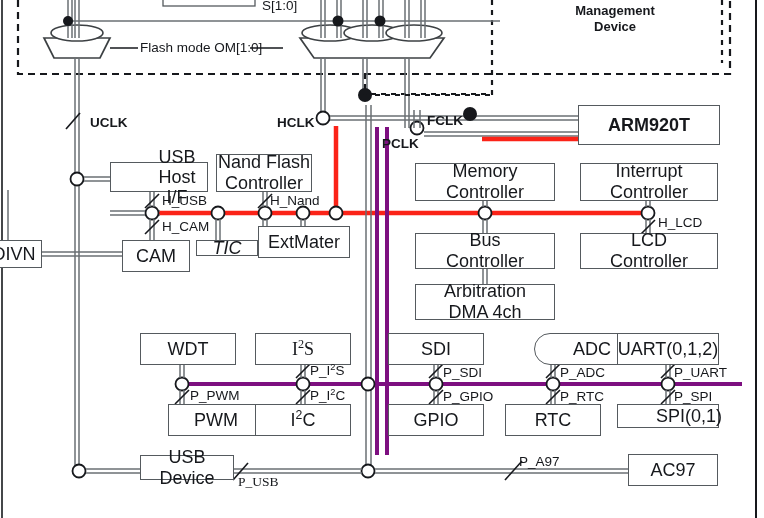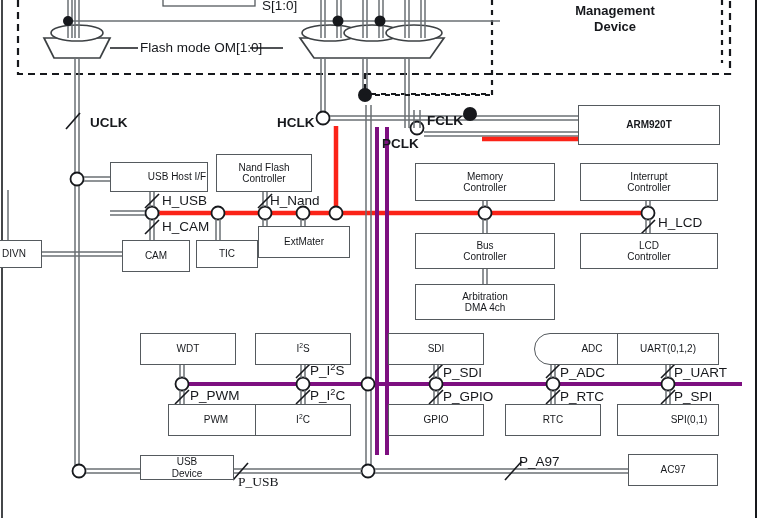--- a/index.html
+++ b/index.html
@@ -2,21 +2,21 @@
 <html><head>
 <meta charset="utf-8">
 <style>
   html,body{margin:0;padding:0;background:#ffffff;}
   body{font-family:"Liberation Sans",sans-serif;}
   #root{position:relative;width:764px;height:518px;overflow:hidden;background:#fff;}
   #svg{position:absolute;left:0;top:0;width:764px;height:518px;}
 
   .blk{position:absolute;box-sizing:border-box;border:1.3px solid #555a5e;background:#fff;
        display:flex;align-items:center;justify-content:center;text-align:center;
-       font-size:10px;color:#16181c;line-height:1.12;}
+       font-size:18px;color:#16181c;line-height:1.12;}
   .blk.twoline{line-height:1.15;}
   .pmb{position:absolute;display:flex;align-items:center;justify-content:center;text-align:center;
        font-size:13px;font-weight:bold;color:#16181c;line-height:1.25;}
   .lbl{position:absolute;font-size:13.5px;color:#16181c;white-space:nowrap;}
   .lbl.b{font-weight:bold;font-size:13.5px;}
   sup{font-size:0.68em;vertical-align:super;line-height:0;}
 </style>
 </head>
 <body>
 
@@ -264,21 +264,21 @@
   <div class="blk" style="left:110px;top:162px;width:98px;height:30px;padding-left:36px;">
       <span>USB Host I/F</span>
     </div>
   <div class="blk twoline" style="left:216px;top:154px;width:96px;height:38px;">
     <span><span>Nand Flash</span><br><span>Controller</span></span>
   </div>
 
   <div class="blk" style="left:122px;top:240px;width:68px;height:32px;">
       <span>CAM</span>
     </div>
-  <div class="blk" style="left:196px;top:240px;width:62px;height:28px;">
+  <div class="blk" style="left:196px;top:240px;width:62px;height:16px;font-style:italic;">
       <span>TIC</span>
     </div>
   <div class="blk" style="left:258px;top:226px;width:92px;height:32px;">
       <span>ExtMater</span>
     </div>
 
   <div class="blk twoline" style="left:415px;top:163px;width:140px;height:38px;">
     <span><span>Memory</span><br><span>Controller</span></span>
   </div>
   <div class="blk twoline" style="left:580px;top:163px;width:138px;height:38px;">
@@ -290,21 +290,21 @@
   <div class="blk twoline" style="left:580px;top:233px;width:138px;height:36px;">
     <span><span>LCD</span><br><span>Controller</span></span>
   </div>
   <div class="blk twoline" style="left:415px;top:284px;width:140px;height:36px;">
     <span><span>Arbitration</span><br><span>DMA 4ch</span></span>
   </div>
 
   <div class="blk" style="left:140px;top:333px;width:96px;height:32px;">
       <span>WDT</span>
     </div>
-  <div class="blk" style="left:255px;top:333px;width:96px;height:32px;">
+  <div class="blk" style="left:255px;top:333px;width:96px;height:32px;font-family:Liberation Serif, serif;">
       <span>I<sup>2</sup>S</span>
     </div>
   <div class="blk" style="left:388px;top:333px;width:96px;height:32px;">
       <span>SDI</span>
     </div>
   <div class="blk" style="left:534px;top:333px;width:116px;height:32px;border-radius:16px;">
       <span>ADC</span>
     </div>
   <div class="blk" style="left:617px;top:333px;width:102px;height:32px;">
       <span>UART(0,1,2)</span>
@@ -315,21 +315,21 @@
     </div>
   <div class="blk" style="left:255px;top:404px;width:96px;height:32px;">
       <span>I<sup>2</sup>C</span>
     </div>
   <div class="blk" style="left:388px;top:404px;width:96px;height:32px;">
       <span>GPIO</span>
     </div>
   <div class="blk" style="left:505px;top:404px;width:96px;height:32px;">
       <span>RTC</span>
     </div>
-  <div class="blk" style="left:617px;top:404px;width:102px;height:32px;padding-left:42px;">
+  <div class="blk" style="left:617px;top:404px;width:102px;height:24px;padding-left:42px;">
       <span>SPI(0,1)</span>
     </div>
 
   <div class="blk twoline" style="left:140px;top:455px;width:94px;height:25px;">
     <span><span>USB</span><br><span>Device</span></span>
   </div>
   <div class="blk" style="left:628px;top:454px;width:90px;height:32px;">
       <span>AC97</span>
     </div>
 

